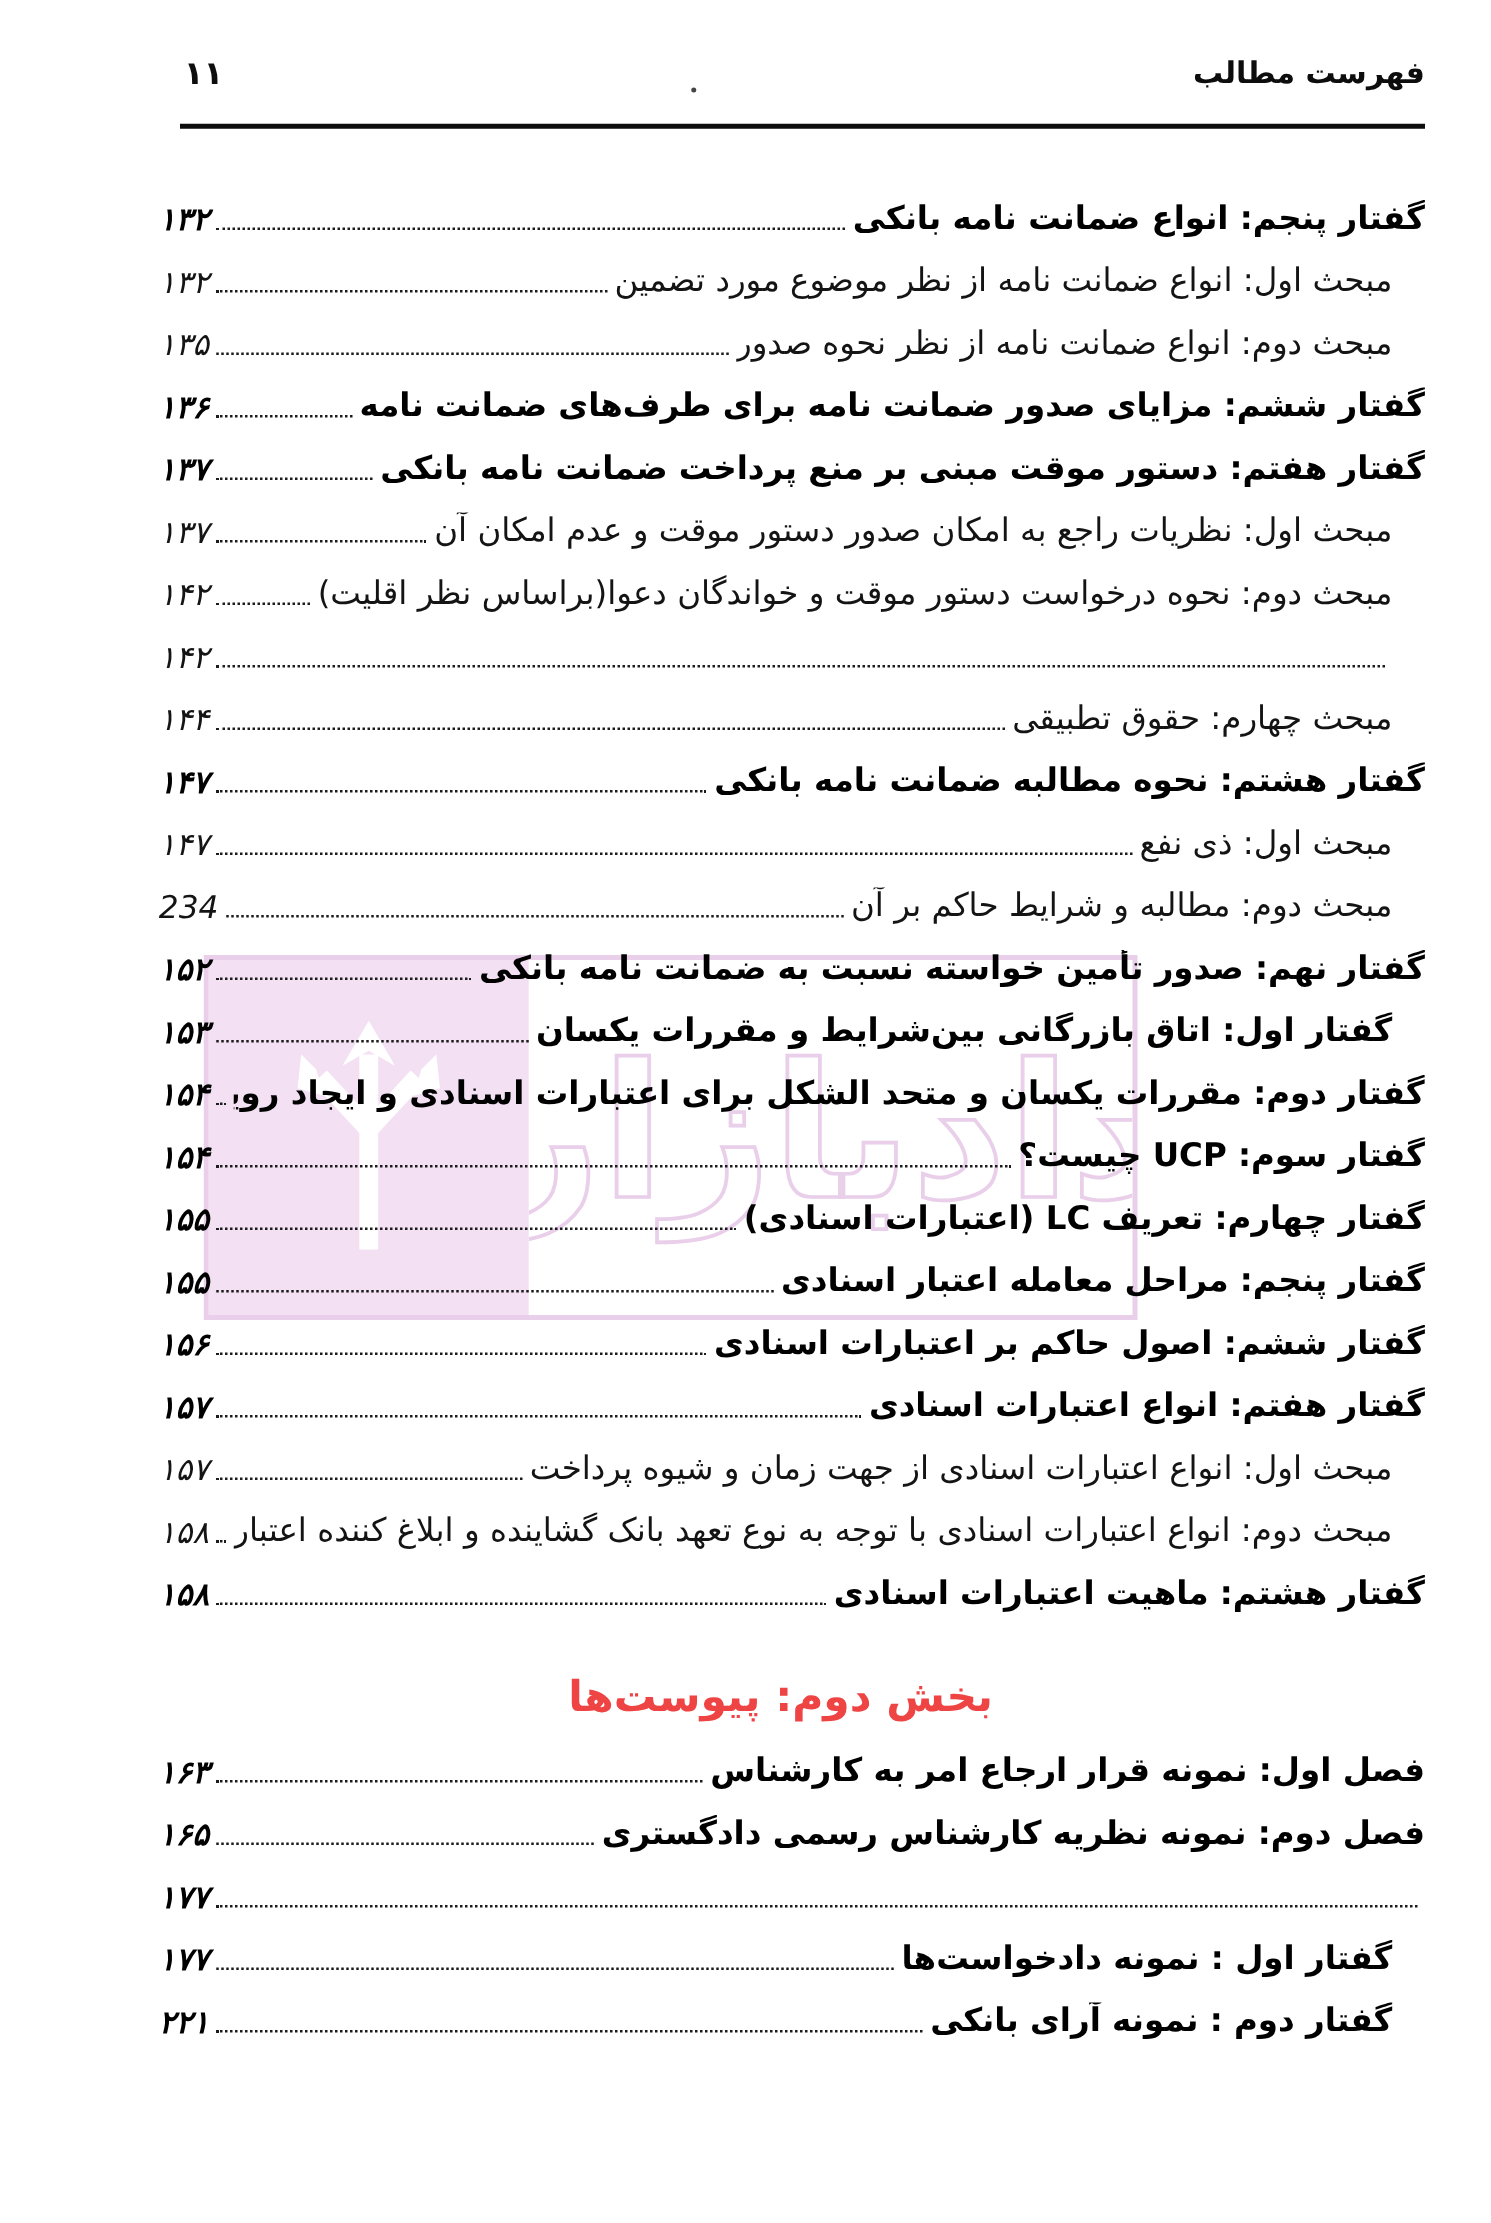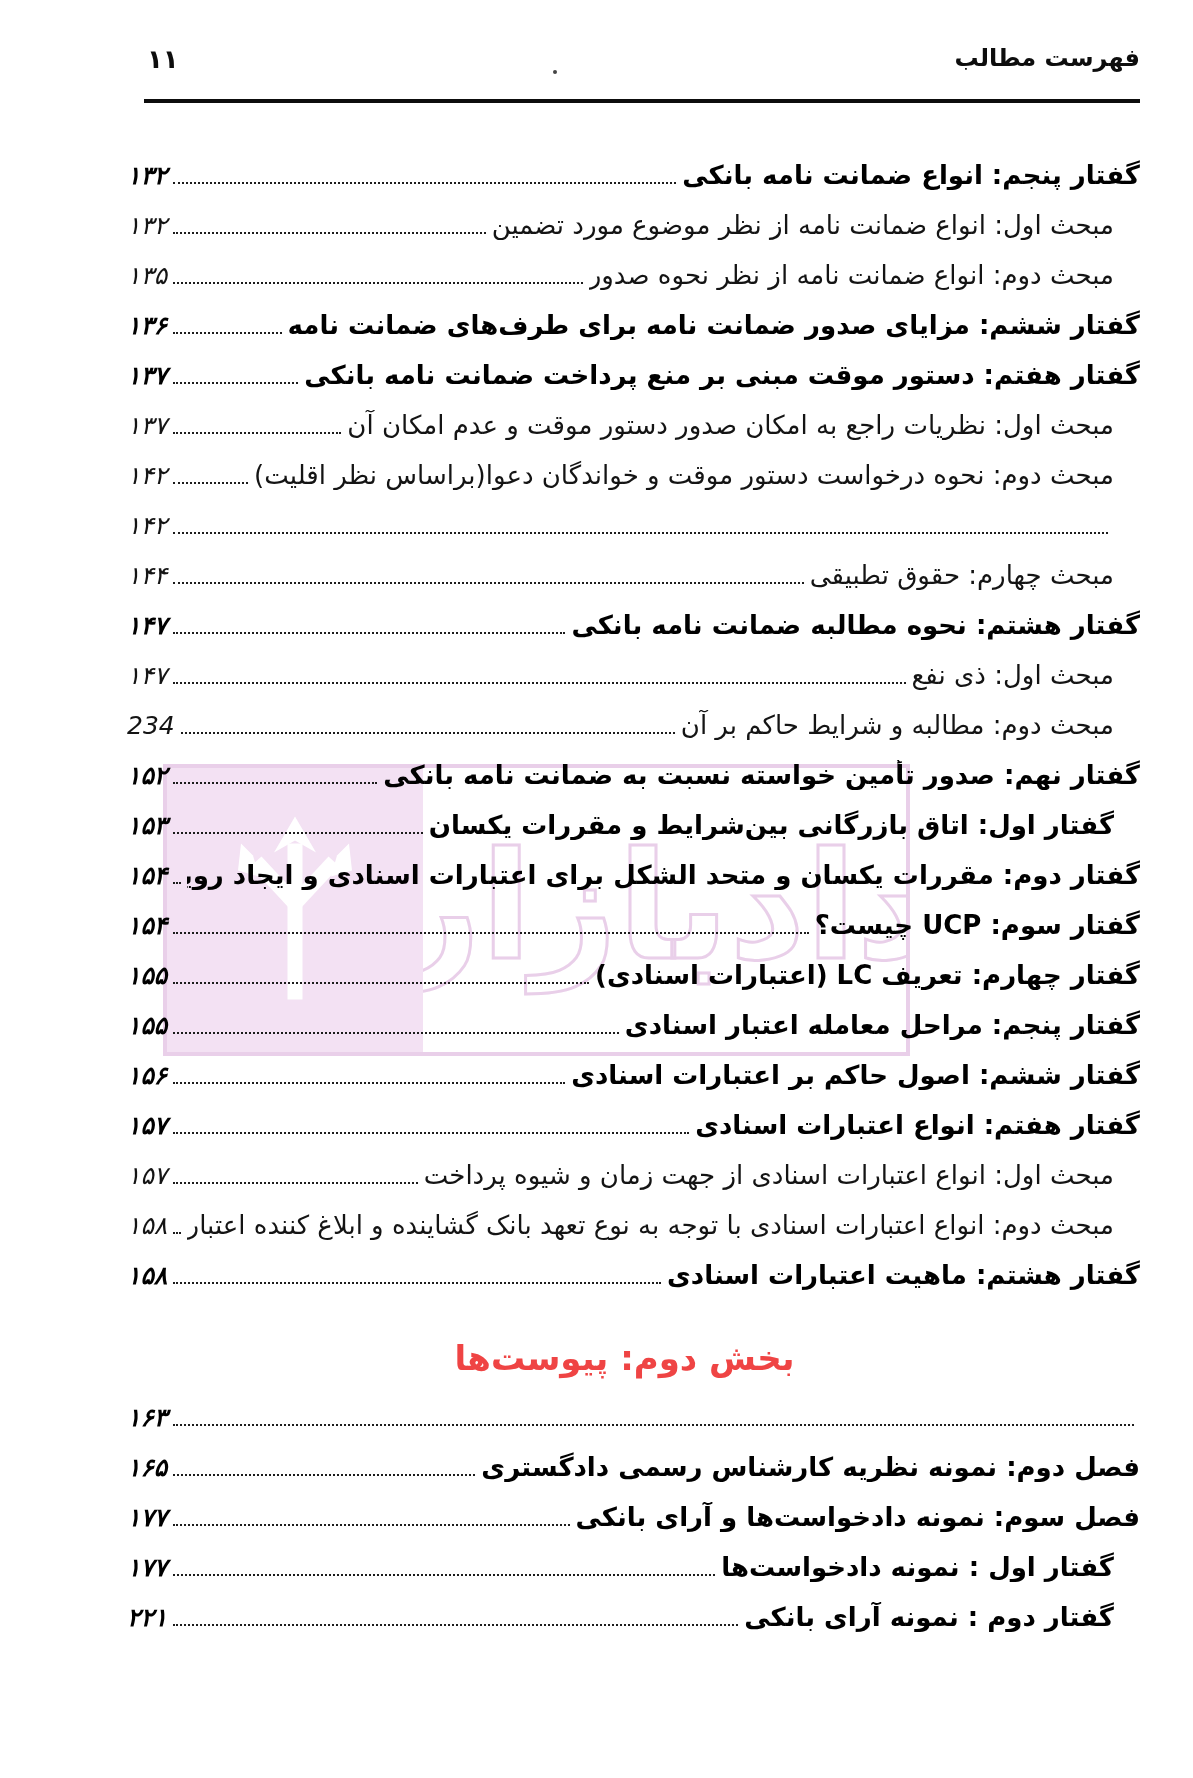--- a/index.html
+++ b/index.html
@@ -191,30 +191,30 @@
     <div class="toc-row bold">
     <span class="toc-text">گفتار هشتم: ماهیت اعتبارات اسنادی</span>
     <span class="dot-leader"></span>
     <span class="toc-page">۱۵۸</span>
   </div>
   </div>
 
 <div class="section-heading">بخش دوم: پیوست‌ها</div>
 <div class="toc toc-appendix" id="toc-appendix">
     <div class="toc-row bold">
+    <span class="toc-text">فصل اول: نمونه قرار ارجاع امر به کارشناس</span>
     <span class="dot-leader"></span>
     <span class="toc-page">۱۶۳</span>
   </div>
     <div class="toc-row bold">
     <span class="toc-text">فصل دوم: نمونه نظریه کارشناس رسمی دادگستری</span>
     <span class="dot-leader"></span>
     <span class="toc-page">۱۶۵</span>
   </div>
     <div class="toc-row bold">
-    <span class="toc-text">فصل سوم: نمونه دادخواست‌ها و آرای بانکی</span>
     <span class="dot-leader"></span>
     <span class="toc-page">۱۷۷</span>
   </div>
     <div class="toc-row bold indent">
     <span class="toc-text">گفتار اول : نمونه دادخواست‌ها</span>
     <span class="dot-leader"></span>
     <span class="toc-page">۱۷۷</span>
   </div>
     <div class="toc-row bold indent">
     <span class="toc-text">گفتار دوم : نمونه آرای بانکی</span>

